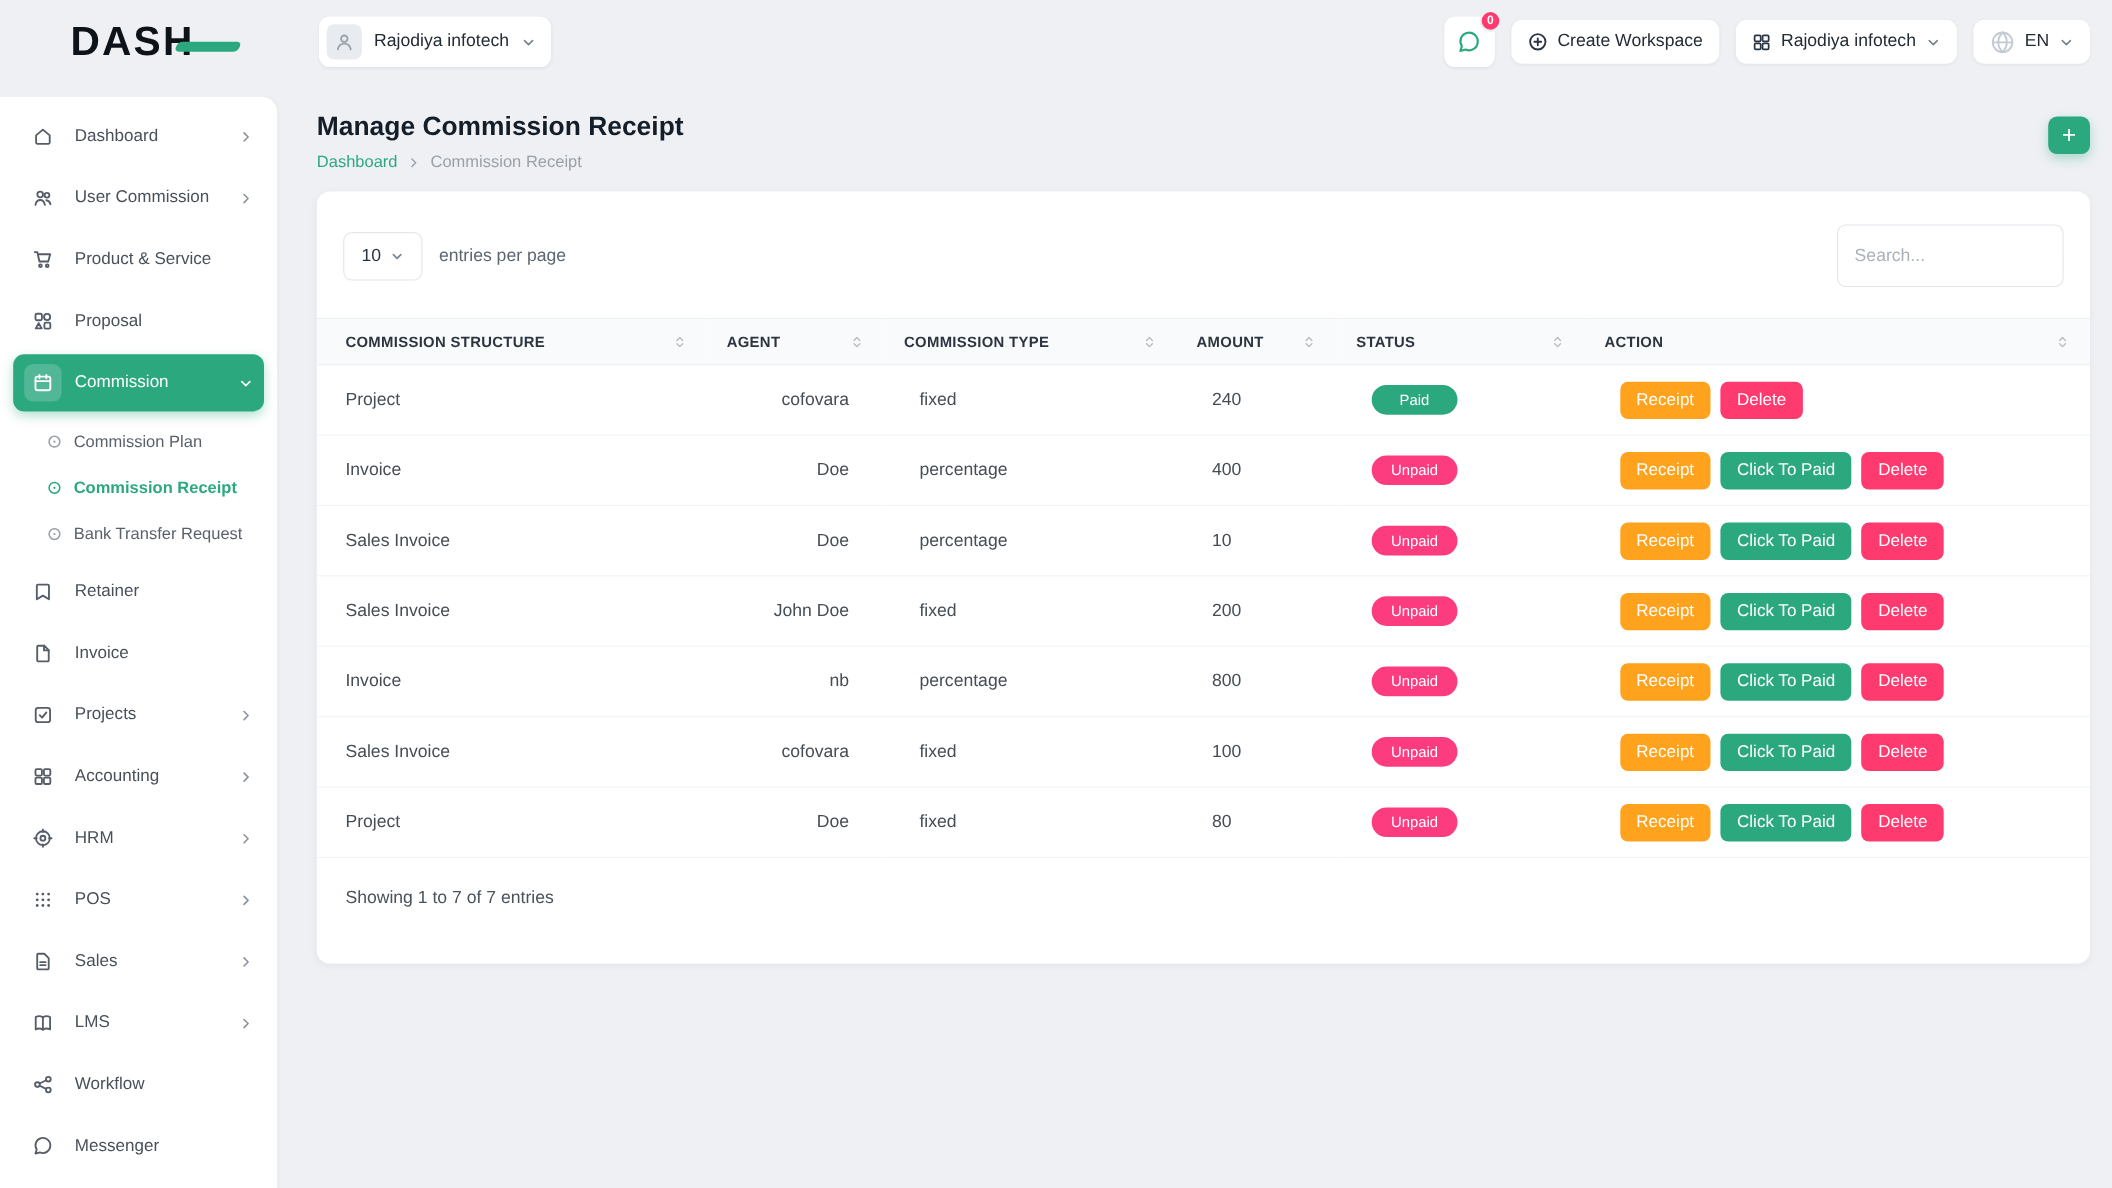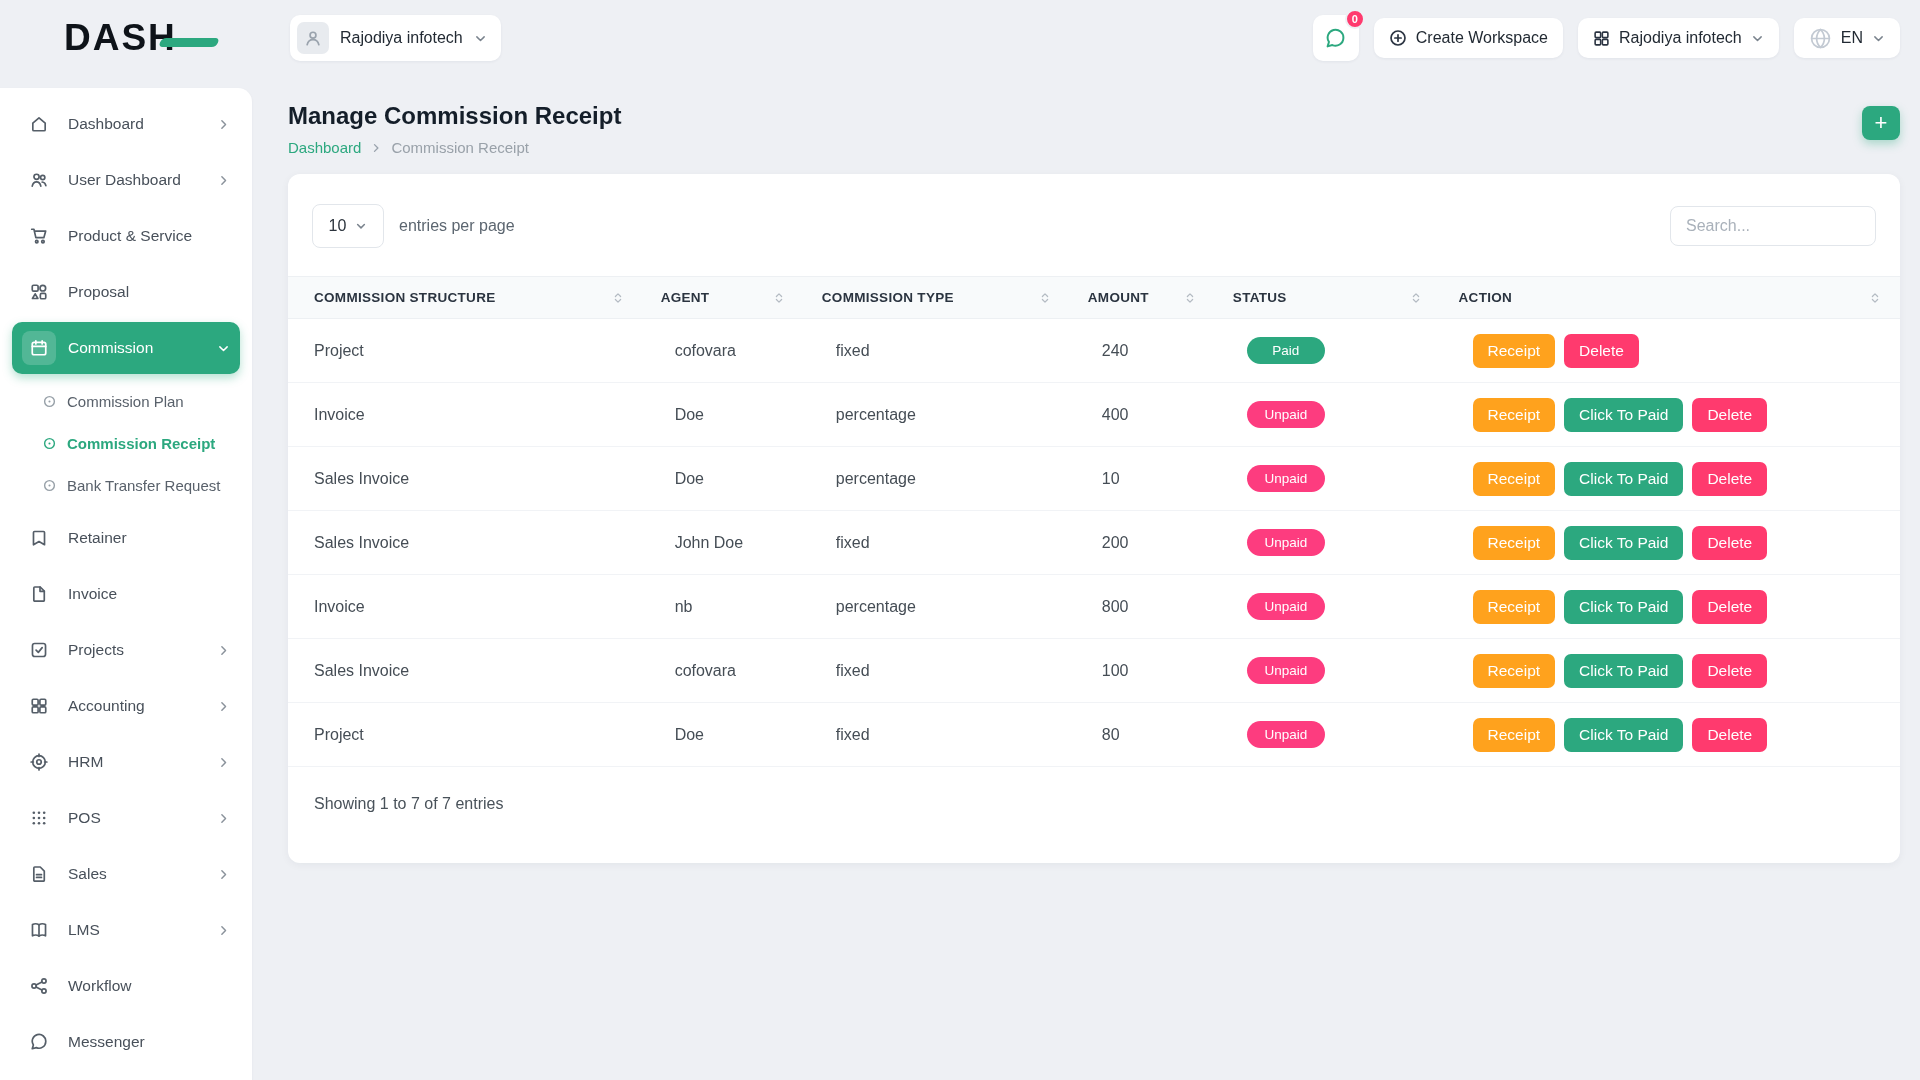--- a/index.html
+++ b/index.html
@@ -65,27 +65,27 @@
     font-size:22px;font-weight:500;line-height:1;display:grid;place-items:center;cursor:pointer;
     box-shadow:0 4px 10px rgba(44,168,127,.35);margin-top:4px;}
 
   .card{margin-top:18px;background:#fff;border-radius:12px;box-shadow:0 2px 8px rgba(20,30,50,.05);
     padding:30px 0 50px;}
   .controls{display:flex;align-items:center;justify-content:space-between;padding:0 24px 28px;}
   .controls-left{display:flex;align-items:center;gap:15px;}
   .page-size{display:flex;align-items:center;justify-content:center;gap:9px;width:72px;height:44px;
     background:#fff;border:1px solid #E2E6EB;border-radius:8px;font-size:16px;color:#2B333C;cursor:pointer;}
   .entries-label{font-size:16px;color:#5C6670;}
-  .search-input{width:206px;height:40px;border:1px solid #E2E6EB;border-radius:8px;padding:0 15px;
+  .search-input{width:206px;height:57px;border:1px solid #E2E6EB;border-radius:8px;padding:0 15px;
     font-size:16px;color:#2B333C;font-family:inherit;outline:none;background:#fff;}
   .search-input::placeholder{color:#A9B1BA;}
 
   table{width:100%;border-collapse:collapse;table-layout:fixed;}
   th:nth-child(1),td:nth-child(1){width:22%;}
-  th:nth-child(2),td:nth-child(2){width:10%;}
+  th:nth-child(2),td:nth-child(2){width:10%;text-align:right;}
   th:nth-child(3),td:nth-child(3){width:16.5%;}
   th:nth-child(4),td:nth-child(4){width:9%;}
   th:nth-child(5),td:nth-child(5){width:14%;}
   thead th{background:#F8FAFB;border-top:1px solid var(--line);border-bottom:1px solid var(--line);
     padding:13px 18px;text-align:left;cursor:pointer;}
   thead th:first-child,tbody td:first-child{padding-left:26px;}
   .th-inner{display:flex;align-items:center;justify-content:space-between;gap:8px;}
   .th-inner span{font-size:13.5px;font-weight:700;letter-spacing:.3px;color:#2B3440;text-transform:uppercase;
     white-space:nowrap;}
   .sort-icon{color:#B4BBC3;flex:0 0 auto;}
@@ -177,21 +177,21 @@
       </div>
       <div class="side-item">
         <span class="side-icon">
           <svg class="" width="18" height="18" viewBox="0 0 16 16" fill="none" stroke="currentColor" stroke-width="1.5" stroke-linecap="round" stroke-linejoin="round">
             <circle cx="5.8" cy="5.2" r="2.3"></circle>
             <path d="M2 13.5c.5-2.6 2-3.9 3.8-3.9s3.3 1.3 3.8 3.9"></path>
             <circle cx="11.3" cy="5.8" r="1.9"></circle>
             <path d="M10.8 9.8c1.8.2 2.9 1.4 3.3 3.2"></path>
           </svg>
         </span>
-        <span class="side-label">User Dashboard</span>
+        <span class="side-label">User Commission</span>
         <span class="side-chev">
           <svg class="" width="13" height="13" viewBox="0 0 16 16" fill="none" stroke="currentColor" stroke-width="1.8" stroke-linecap="round" stroke-linejoin="round">
             <path d="M6 3.5 10.5 8 6 12.5"></path>
           </svg>
         </span>
       </div>
       <div class="side-item">
         <span class="side-icon">
           <svg class="" width="18" height="18" viewBox="0 0 16 16" fill="none" stroke="currentColor" stroke-width="1.5" stroke-linecap="round" stroke-linejoin="round">
             <path d="M1.5 2h2l1.7 7.5h7.1l1.6-5.8H4.2"></path>

